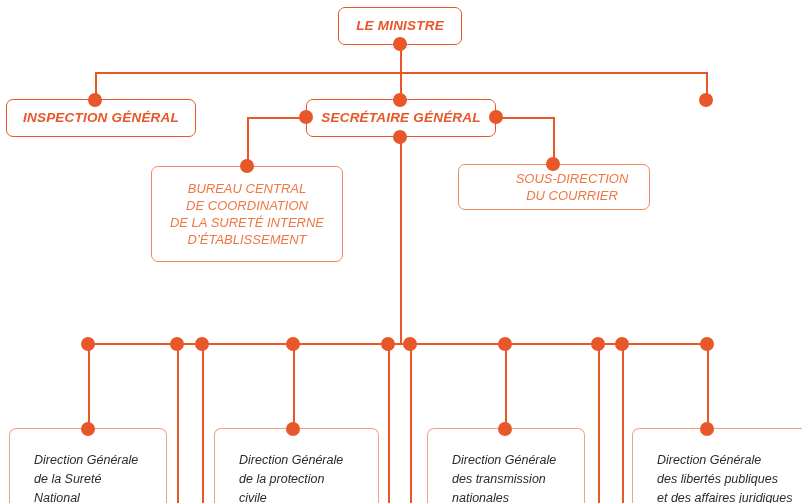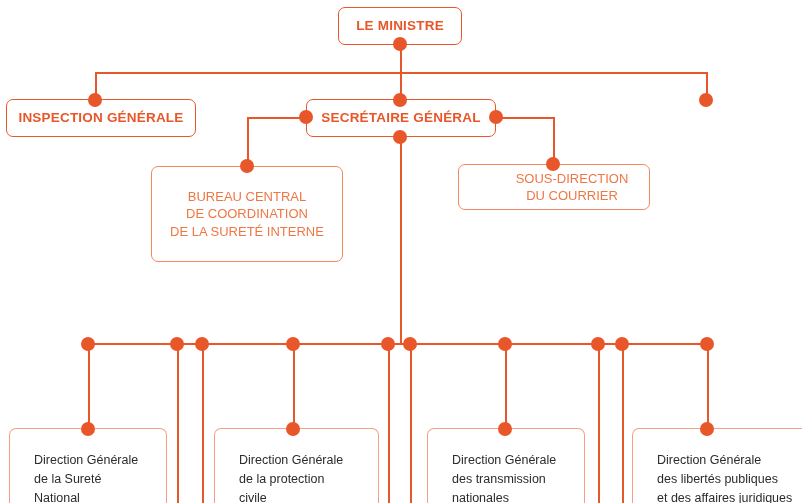--- a/index.html
+++ b/index.html
@@ -39,20 +39,21 @@
   .box {
     position: absolute;
     box-sizing: border-box;
     border: 1.6px solid #e8572a;
     border-radius: 7px;
     background: #ffffff;
     display: flex;
     align-items: center;
     justify-content: center;
     text-align: center;
+    font-style: italic;
   }
   .box.level1 .label,
   .box.level2 .label {
     color: #e8572a;
     font-weight: bold;
     font-size: 13.5px;
     letter-spacing: 0.2px;
     line-height: 1.25;
   }
   .box.sub {
@@ -113,33 +114,34 @@
   <div class="line v" style="left:388px; top:343px; height:160px;"></div>
   <div class="line v" style="left:410px; top:343px; height:160px;"></div>
   <div class="line v" style="left:598px; top:343px; height:160px;"></div>
   <div class="line v" style="left:622px; top:343px; height:160px;"></div>
 
   <div class="box level1" style="left:338px; top:7px; width:124px; height:38px;">
     <span class="label">LE MINISTRE</span>
   </div>
 
   <div class="box level1" style="left:6px; top:99px; width:190px; height:38px;">
-    <span class="label">INSPECTION GÉNÉRALE</span>
+    <span class="label">INSPECTION GÉNÉRAL</span>
   </div>
 
   <div class="box level1" style="left:306px; top:99px; width:190px; height:38px;">
     <span class="label">SECRÉTAIRE GÉNÉRAL</span>
   </div>
 
 
   <div class="box sub" style="left:151px; top:166px; width:192px; height:96px;">
     <span class="label">
       <span>BUREAU CENTRAL</span><br>
       <span>DE COORDINATION</span><br>
       <span>DE LA SURETÉ INTERNE</span><br>
+      <span>D’ÉTABLISSEMENT</span>
     </span>
   </div>
 
   <div class="box sub" style="left:458px; top:164px; width:192px; height:46px;padding-left:36px;">
     <span class="label">
       <span>SOUS-DIRECTION</span><br>
       <span>DU COURRIER</span>
     </span>
   </div>
 

